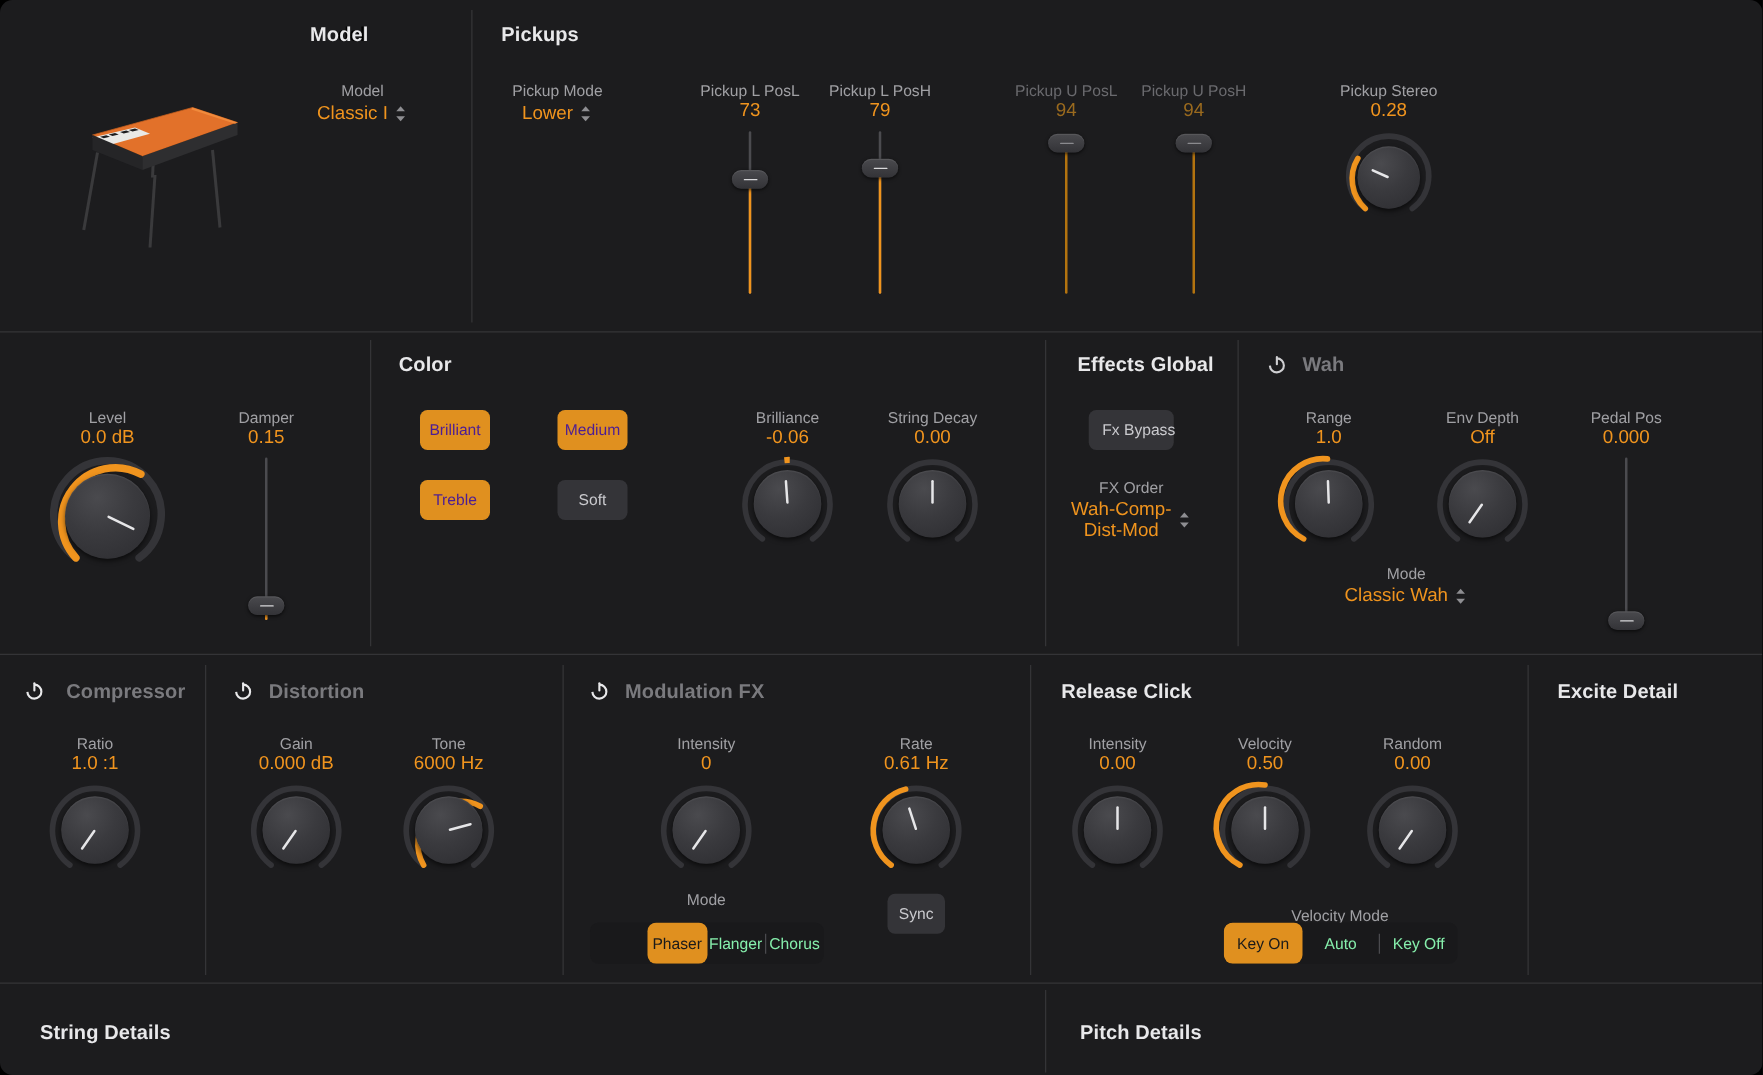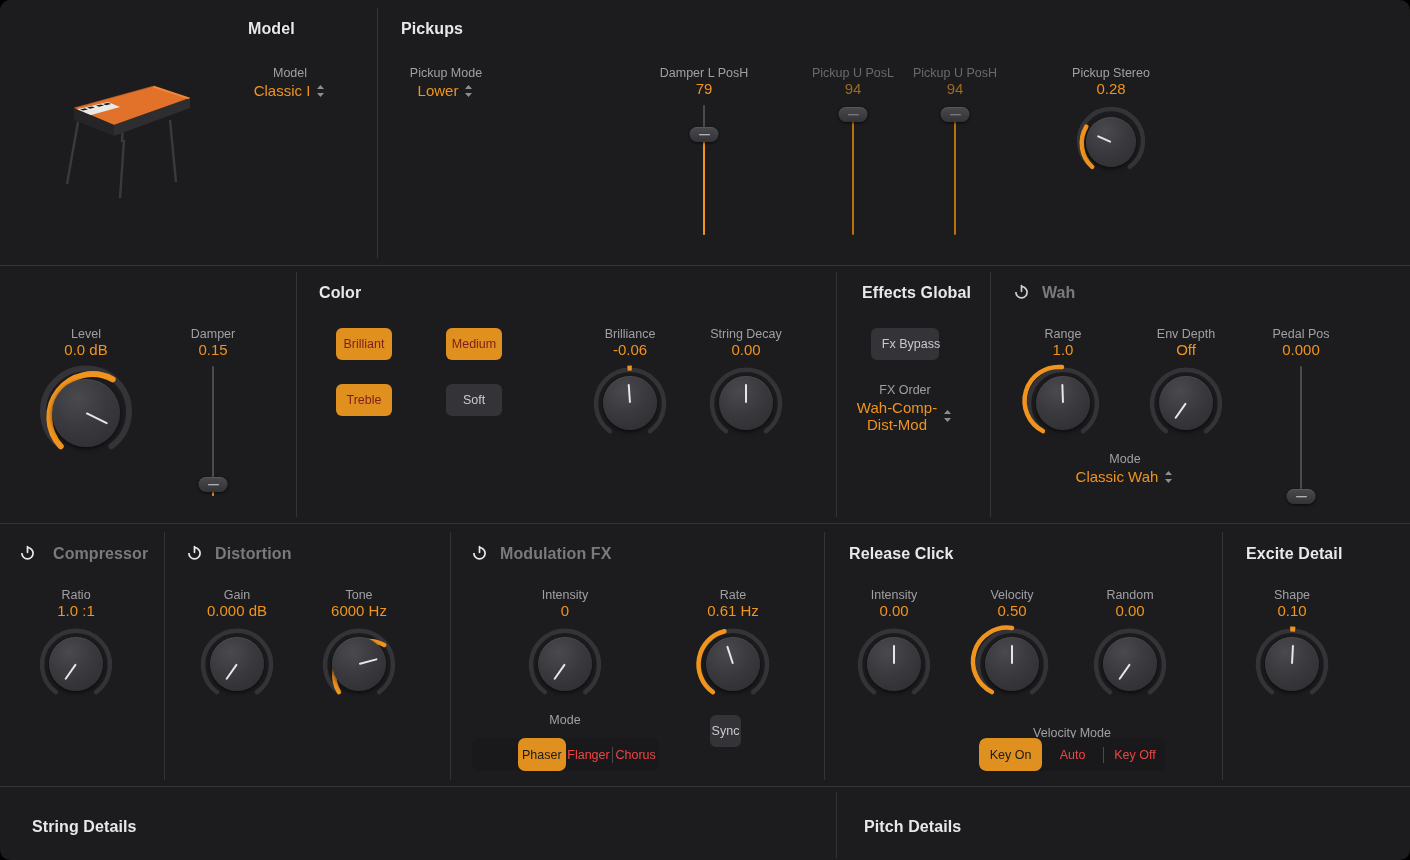--- a/index.html
+++ b/index.html
@@ -78,30 +78,30 @@
     width: 11px; height: 1.5px; background: #d8d8da; border-radius: 1px;
   }
   .slider .thumb.dim::after { background: #8a8a8e; }
 
   
   .btn {
     display: flex; align-items: center; justify-content: center;
     font-size: 12.5px; border-radius: 6px; cursor: default;
     white-space: nowrap;
   }
-  .btn.on { background: #e0901f; color: #7f1d1d; }
+  .btn.on { background: #e0901f; color: #4c1d95; }
   .btn.offb { background: #343438; color: #cacace; }
 
   .seg {
     display: flex; background: #19191b; border-radius: 7px;
     overflow: hidden; position: relative;
   }
   .seg .item {
     display: flex; align-items: center; justify-content: center;
-    font-size: 12.5px; color: #ef4444; height: 100%;
+    font-size: 12.5px; color: #86efac; height: 100%;
     position: relative; cursor: default; white-space: nowrap;
   }
   .seg .item.sel { background: #e0901f; color: #1a1a1a; border-radius: 7px; }
   .seg .sep {
     width: 1px; align-self: center; height: 16px; background: #4a4a4e;
   }
 
   
   .popup { display: flex; align-items: center; gap: 5px; justify-content: center; cursor: default; }
   .chev { width: 11px; height: 14px; flex: 0 0 auto; }
@@ -165,23 +165,32 @@
     <div class="ctl-label">Pickup Mode</div>
     <div class="popup" style="margin-top:2px;">
       <span class="ctl-value">Lower</span>
       <svg class="chev" viewBox="0 0 11 14">
         <path d="M5.5 1 L9 5 L2 5 Z"></path>
           <path d="M5.5 13 L9 9 L2 9 Z"></path>
       </svg>
     </div>
   </div>
 
+  <div class="abs" style="left:540px; top:66px; width:120px;">
+    <div class="ctl-label">Pickup L PosL</div>
+    <div class="ctl-value">73</div>
+    <div class="slider" style="height:130px; margin-top:8px;">
+      <div class="track" style="top:0; height:130px;"></div>
+      <div class="fill" style="top:38px; height:92px;"></div>
+      <div class="thumb" style="top:31px;"></div>
+    </div>
+  </div>
 
   <div class="abs" style="left:644px; top:66px; width:120px;">
-    <div class="ctl-label">Damper L PosH</div>
+    <div class="ctl-label">Pickup L PosH</div>
     <div class="ctl-value">79</div>
     <div class="slider" style="height:130px; margin-top:8px;">
       <div class="track" style="top:0; height:130px;"></div>
       <div class="fill" style="top:29px; height:101px;"></div>
       <div class="thumb" style="top:22px;"></div>
     </div>
   </div>
 
   <div class="abs" style="left:793px; top:66px; width:120px;">
     <div class="ctl-label dim">Pickup U PosL</div>
@@ -438,21 +447,21 @@
   </div>
 
   <div class="abs ctl-label" style="left:505px; top:713px; width:120px;">Mode</div>
   <div class="abs seg" style="left:472px; top:738px; width:187px; height:33px;padding-left:46px;">
     <div class="item sel" style="width:63px;">Phaser</div>
     <div class="item" style="width:61px;">Flanger</div>
     <div class="sep"></div>
     <div class="item" style="width:62px;">Chorus</div>
   </div>
 
-  <div class="abs btn offb" style="left:710px; top:715px; width:31px; height:32px;">Sync</div>
+  <div class="abs btn offb" style="left:710px; top:715px; width:46px; height:32px;">Sync</div>
 
   <div class="abs sect-title" style="left:849px; top:545px;">Release Click</div>
 
   <div class="abs" style="left:834px; top:588px; width:120px;">
     <div class="ctl-label">Intensity</div>
     <div class="ctl-value">0.00</div>
     <div class="knob" style="width:120px; height:74px; margin-top:4px;">
       <svg width="120" height="74">
         <path d="M 39.9 69.1 A 34 34 0 1 1 80.1 69.1" fill="none" stroke="#343438" stroke-width="4.5" stroke-linecap="round"></path>
       </svg>
@@ -489,30 +498,18 @@
   <div class="abs ctl-label" style="left:1012px; top:713px; width:120px;margin-top:13px;">Velocity Mode</div>
   <div class="abs seg" style="left:979px; top:738px; width:187px; height:33px;">
     <div class="item sel" style="width:63px;">Key On</div>
     <div class="item" style="width:61px;">Auto</div>
     <div class="sep"></div>
     <div class="item" style="width:62px;">Key Off</div>
   </div>
 
   <div class="abs sect-title" style="left:1246px; top:545px;">Excite Detail</div>
 
-  <div class="abs" style="left:1232px; top:588px; width:120px;">
-    <div class="ctl-label">Shape</div>
-    <div class="ctl-value">0.10</div>
-    <div class="knob" style="width:120px; height:74px; margin-top:4px;">
-      <svg width="120" height="74">
-        <path d="M 39.9 69.1 A 34 34 0 1 1 80.1 69.1" fill="none" stroke="#343438" stroke-width="4.5" stroke-linecap="round"></path>
-        <path d="M 58.2 6.1 A 34 34 0 0 1 63.2 6.3" fill="none" stroke="#f0941e" stroke-width="5" stroke-linecap="butt"></path>
-      </svg>
-      <div class="cap" style="left:33px; top:14px; width:54px; height:54px;"></div>
-      <div class="ptr" style="left:59px; top:22px; width:2px; height:19px; transform: rotate(3deg);"></div>
-    </div>
-  </div>
 
   <div class="divider-v" style="left:836px; top:792px; height:66px;"></div>
   <div class="abs sect-title" style="left:32px; top:818px;">String Details</div>
   <div class="abs sect-title" style="left:864px; top:818px;">Pitch Details</div>
 
 </div>
 
 </body></html>

